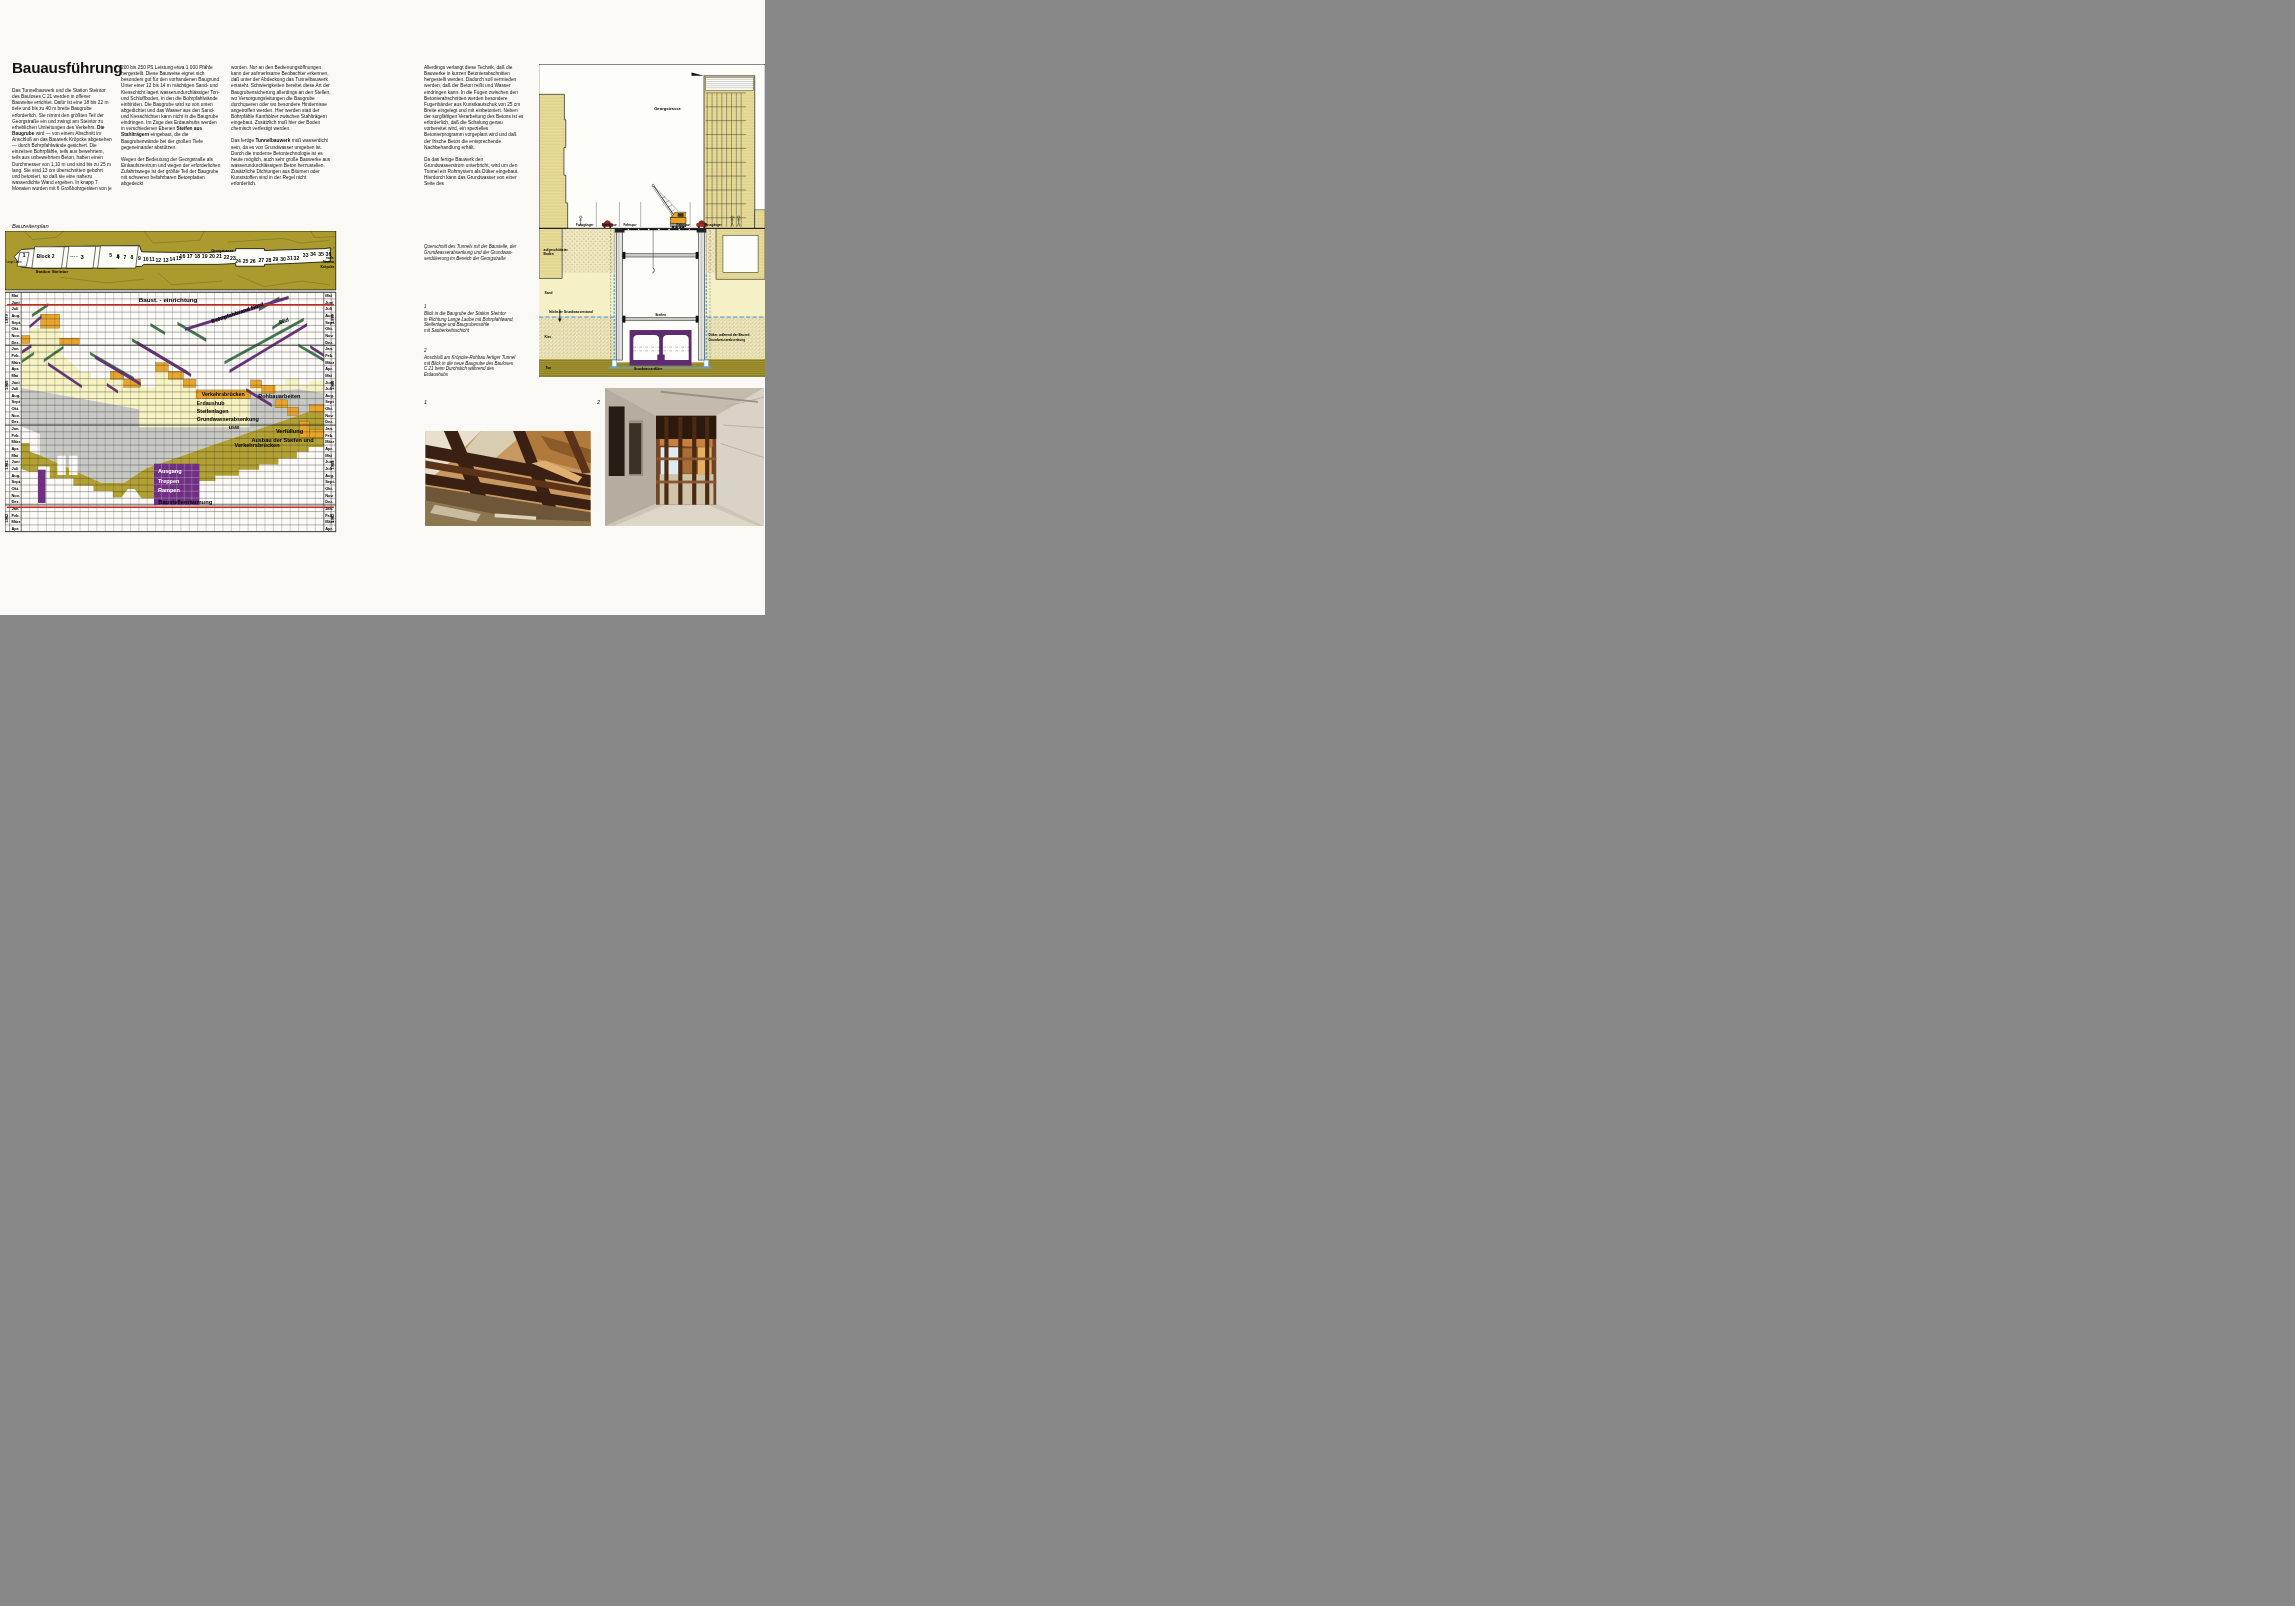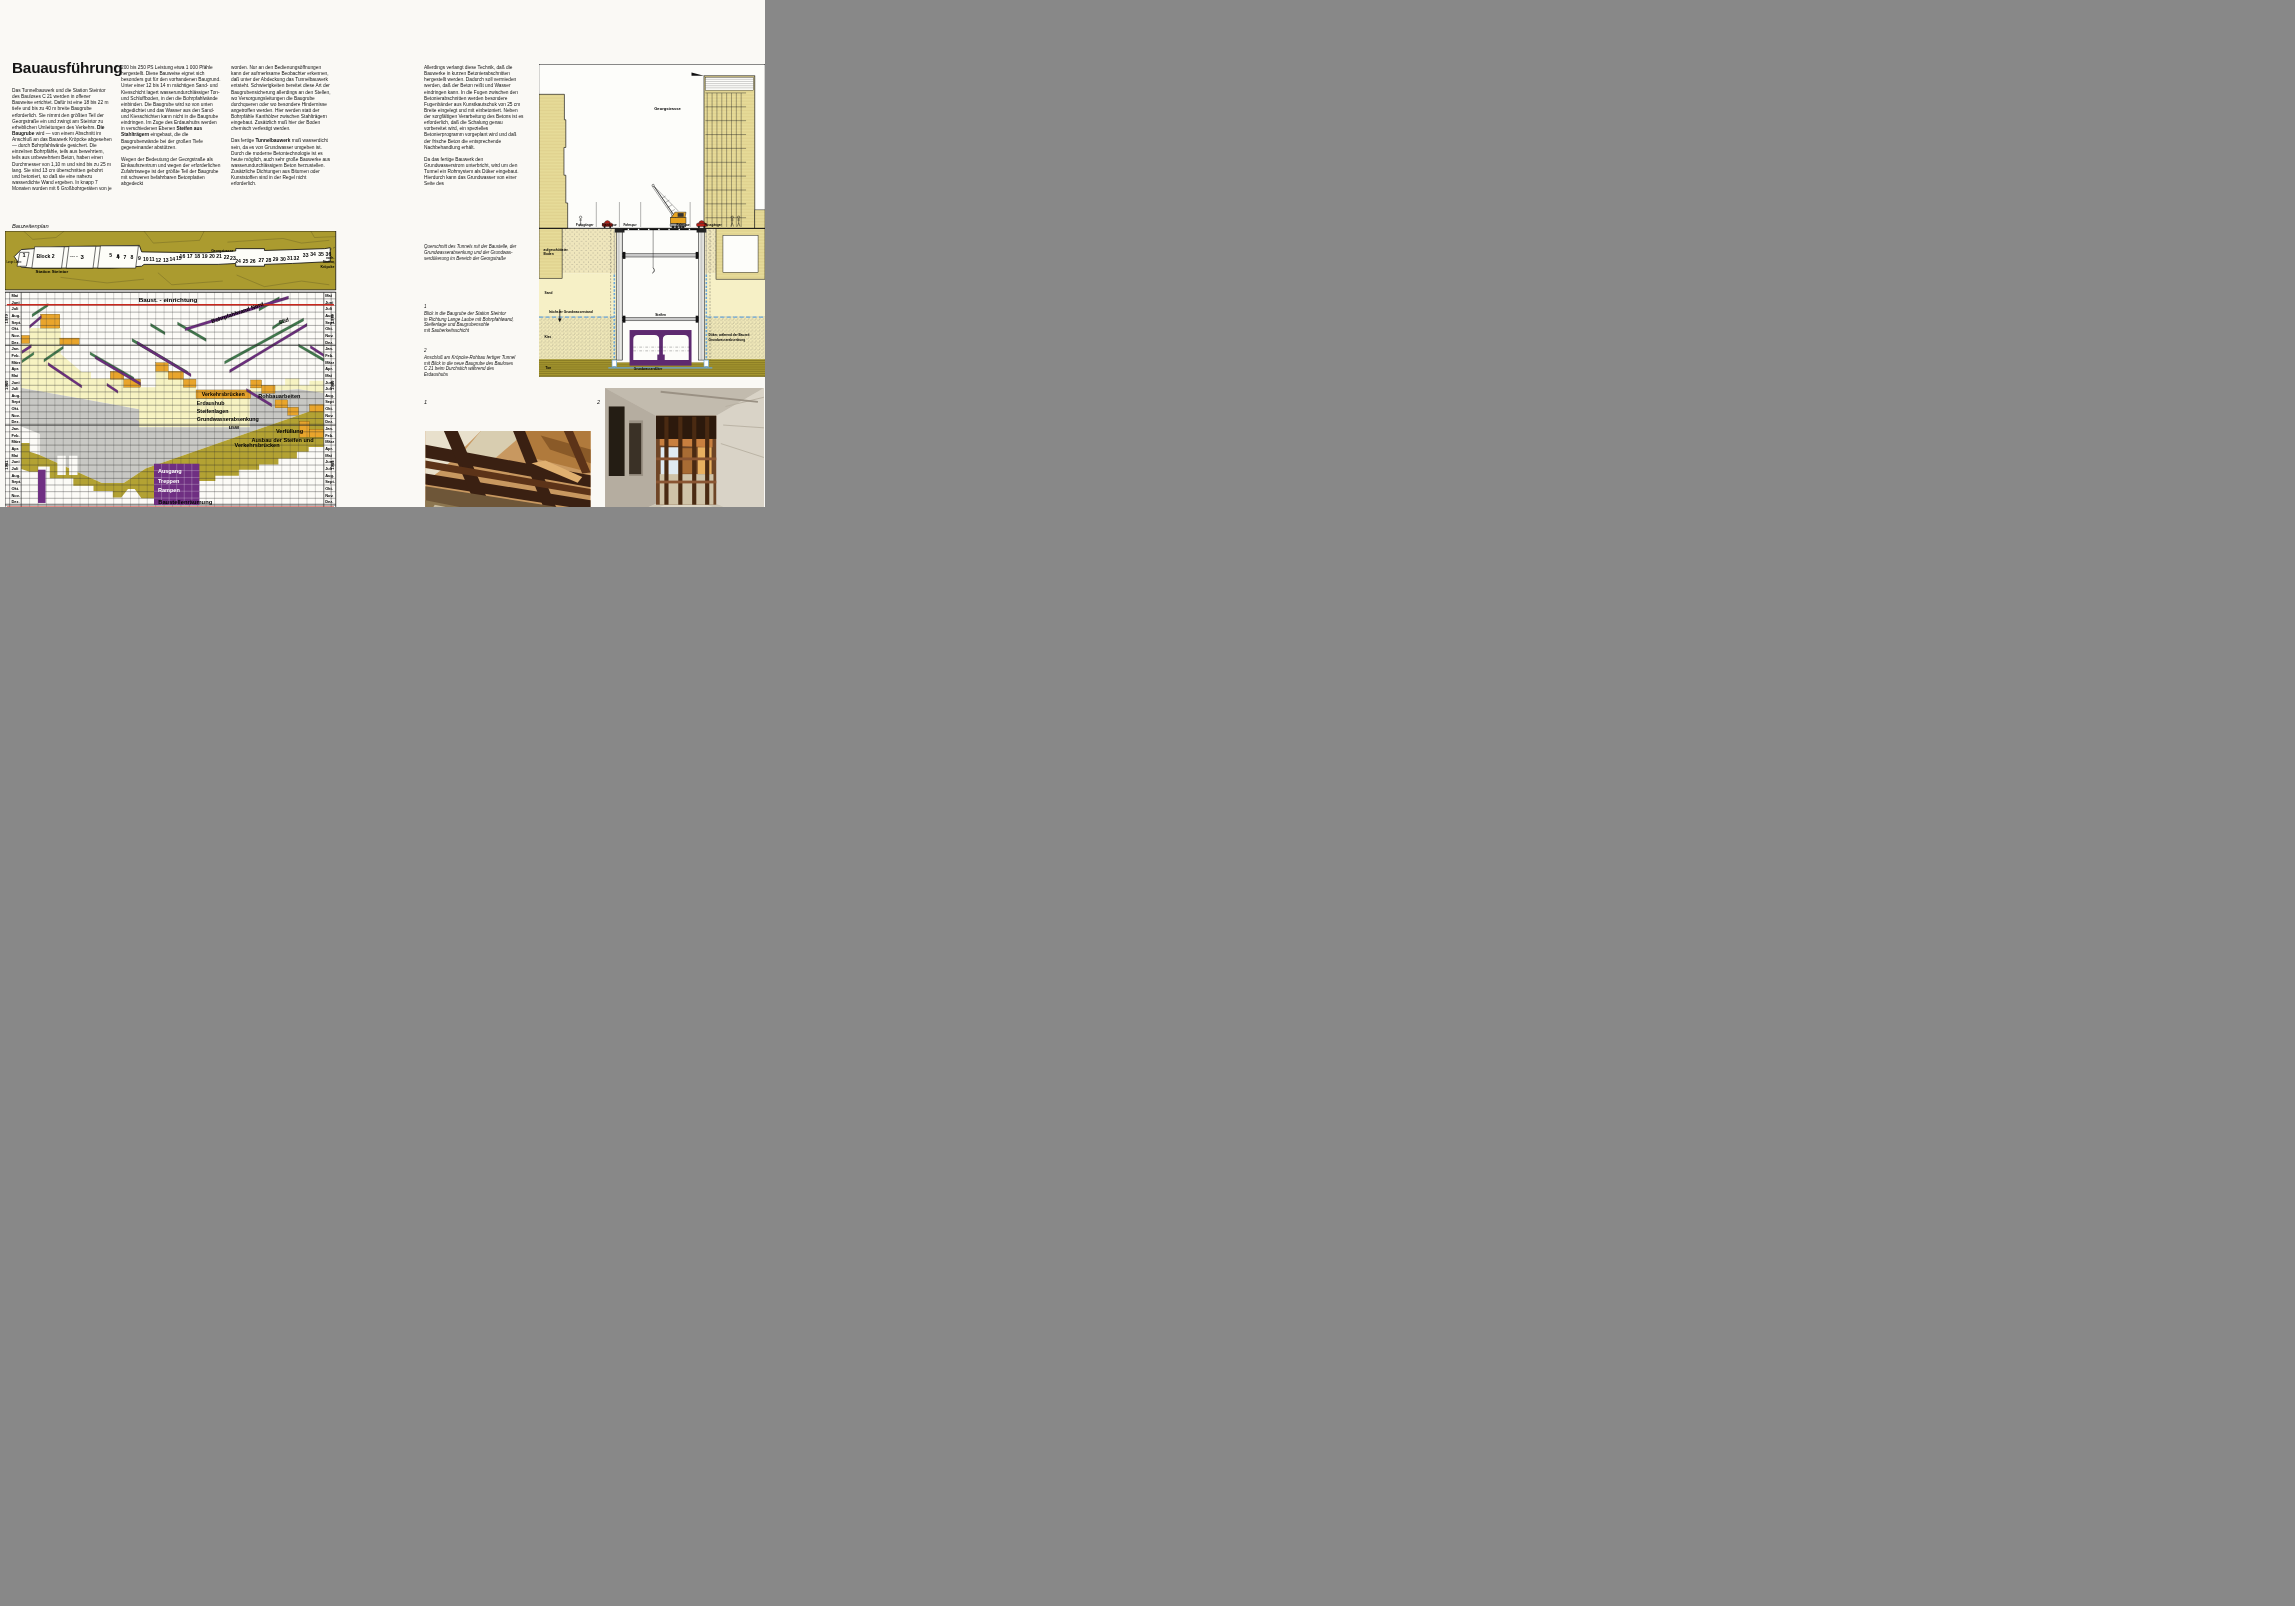--- a/index.html
+++ b/index.html
@@ -1,16 +1,16 @@
 <!DOCTYPE html>
 <html style="font-size:7.4px"><head>
 <meta charset="utf-8">
 <style>
   html,body{margin:0;padding:0;background:#888;}
-  .page{position:relative;width:765px;height:507px;background:#faf9f5;overflow:hidden;
+  .page{position:relative;width:765px;height:615px;background:#faf9f5;overflow:hidden;
         font-family:"Liberation Sans", sans-serif;color:#141414;}
   .headline{position:absolute;left:12px;top:59px;font-size:15.3px;font-weight:bold;letter-spacing:-0.2px;}
   .tcol{position:absolute;width:100px;font-size:4.8px;line-height:1.28;text-align:left;}
   .tcol p{margin:0 0 6px 0;}
   .tcol b{font-weight:bold;}
   .caption{position:absolute;width:107px;font-size:4.5px;line-height:1.3;font-style:italic;}
   .photono{position:absolute;font-size:5.6px;font-style:italic;}
   .chartlabel{position:absolute;left:12px;top:223px;font-size:5.8px;font-style:italic;}
   svg text{font-family:"Liberation Sans", sans-serif;}
   .photo{position:absolute;}

